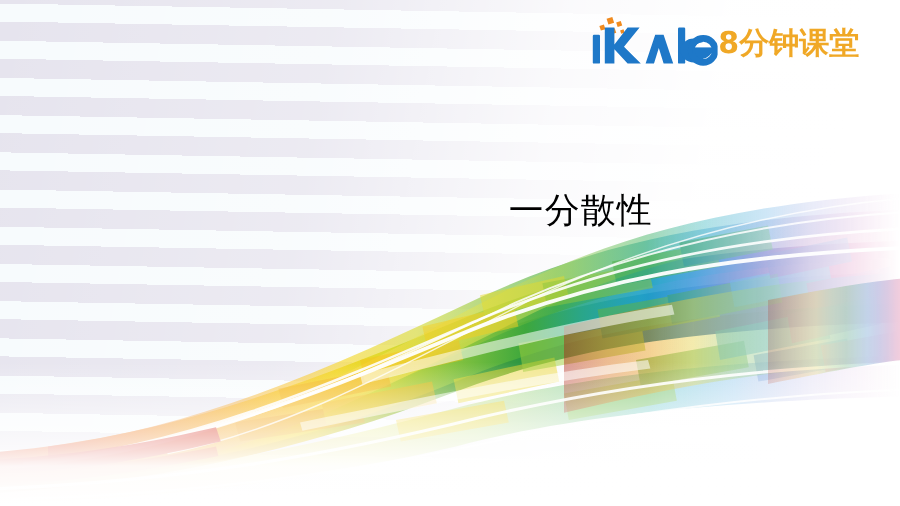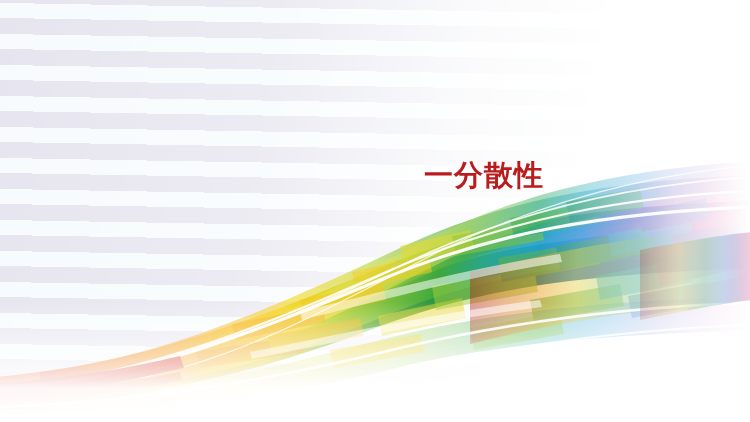--- a/index.html
+++ b/index.html
@@ -101,24 +101,24 @@
     background-clip: text;
     color: transparent;
     -webkit-text-fill-color: transparent;
   }
   .subtitle {
     position: absolute;
     left: 424px;
     top: 156px;
     font-family: "DejaVu Sans", "Liberation Sans", sans-serif;
     font-size: 29px;
-    font-weight: bold;
+    font-weight: normal;
     letter-spacing: 1px;
     white-space: nowrap;
-    color: #b91c1c;
+    color: #000000;
   }
 
   
   .wave {
     position: absolute;
     left: 0;
     top: 0;
     width: 750px;
     height: 422px;
     pointer-events: none;
@@ -271,16 +271,43 @@
       <path d="M -20,396 C 60,392 120,384 180,372 L 182,380 C 122,392 60,402 -20,406 Z" fill="#E04A1C" opacity="0.75"></path>
     </g>
 
     <g opacity="0.6">
       <path d="M 640,250 C 690,240 730,234 752,232 L 752,300 C 730,302 690,310 640,320 Z" fill="url(#gDeep)" opacity="0.35"></path>
     </g>
   </svg>
 
   <div class="bg-fade-bottom"></div>
 
+  <div class="logo-area">
+    <svg class="logo-mark" width="108" height="44" viewBox="0 0 108 44" xmlns="http://www.w3.org/2000/svg">
+
+      <g fill="#F08A1E">
+        <rect x="16" y="2" width="5" height="5" transform="rotate(-18 18 4)"></rect>
+        <rect x="24" y="5" width="4" height="4" transform="rotate(-18 26 7)"></rect>
+        <rect x="10" y="8" width="4" height="4" transform="rotate(-18 12 10)"></rect>
+        <rect x="19" y="11" width="4" height="4" transform="rotate(-18 21 13)"></rect>
+        <rect x="27" y="12" width="3" height="3" transform="rotate(-18 28 13)"></rect>
+      </g>
+      <g fill="#1E78C8">
+
+        <rect x="4" y="16" width="6" height="24" rx="1"></rect>
+
+        <path d="M 14,10 L 22,10 L 22,24 L 33,10 L 43,10 L 30,26 L 44,40 L 33,40 L 22,28 L 22,40 L 14,40 Z"></path>
+
+        <path d="M 48,40 L 56,16 L 63,16 L 71,40 L 63,40 L 59,27 L 55,40 Z"></path>
+
+        <rect x="75" y="10" width="6" height="30" rx="1"></rect>
+
+        <path d="M 96,22 a 11,10 0 1,0 0,14 a 11,10 0 0,0 7,-5 L 86,31 a 11,10 0 0,1 10,-9 Z"></path>
+        <circle cx="96" cy="29" r="10" fill="none" stroke="#1E78C8" stroke-width="5.5"></circle>
+        <rect x="87" y="26.5" width="18" height="5"></rect>
+      </g>
+    </svg>
+    <div class="logo-cn">8分钟课堂</div>
+  </div>
 
   <div class="subtitle">一分散性</div>
 
 </div>
 
 </body></html>

